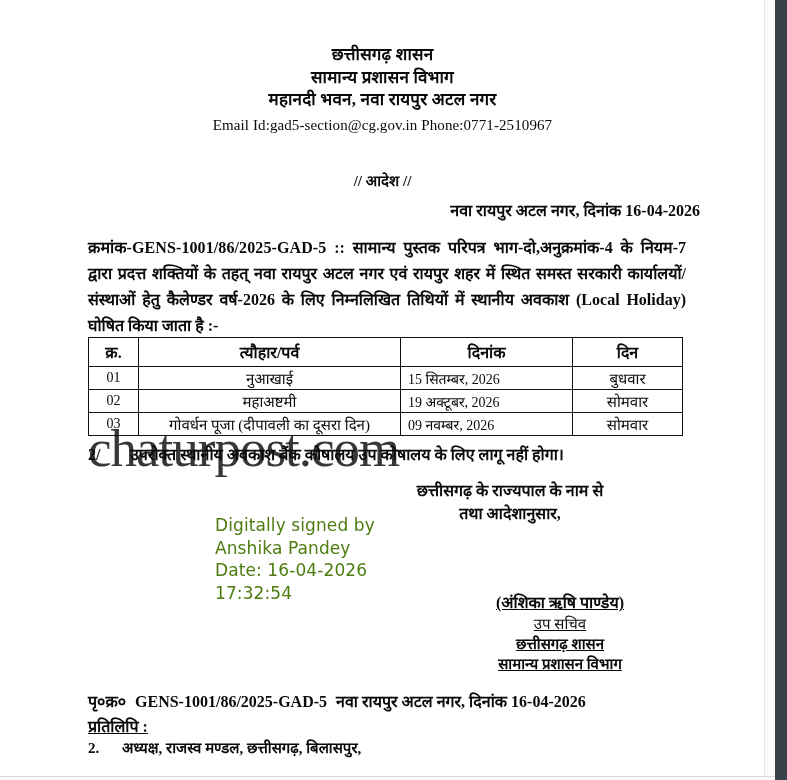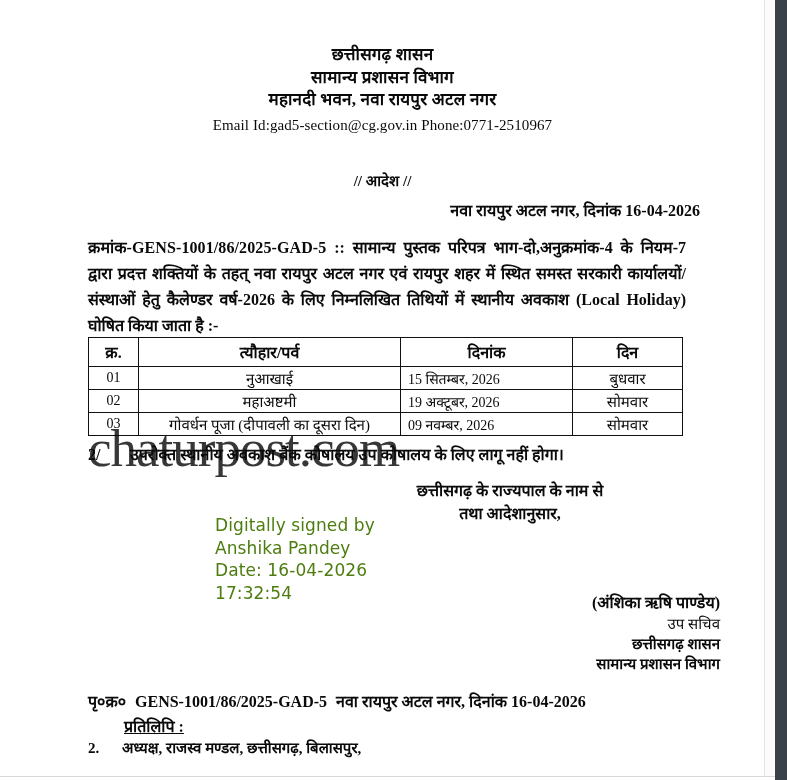--- a/index.html
+++ b/index.html
@@ -214,22 +214,23 @@
     letter-spacing: .1px;
     white-space: pre-line;
   }
 
   
   #signatory {
     position: absolute;
     left: 400px;
     top: 592px;
     width: 320px;
-    text-align: right;
+    text-align: center;
     line-height: 1.35;
+    text-decoration: underline;
   }
   #signatory .nm {
     font-size: 16px;
     font-weight: bold;
   }
   #signatory .ds {
     font-size: 15px;
   }
   #signatory .g1,
   #signatory .g2 {
@@ -247,21 +248,20 @@
     font-weight: bold;
   }
   #footer-ref .gap { display: inline-block; width: 9px; }
   #copy-label {
     position: absolute;
     left: 88px;
     top: 715px;
     font-size: 16px;
     font-weight: bold;
     text-decoration: underline;
-    margin-left: 36px;
   }
   #copy-list {
     position: absolute;
     left: 88px;
     top: 737px;
     width: 600px;
     margin: 0;
     padding: 0;
     list-style: none;
     font-size: 15px;

